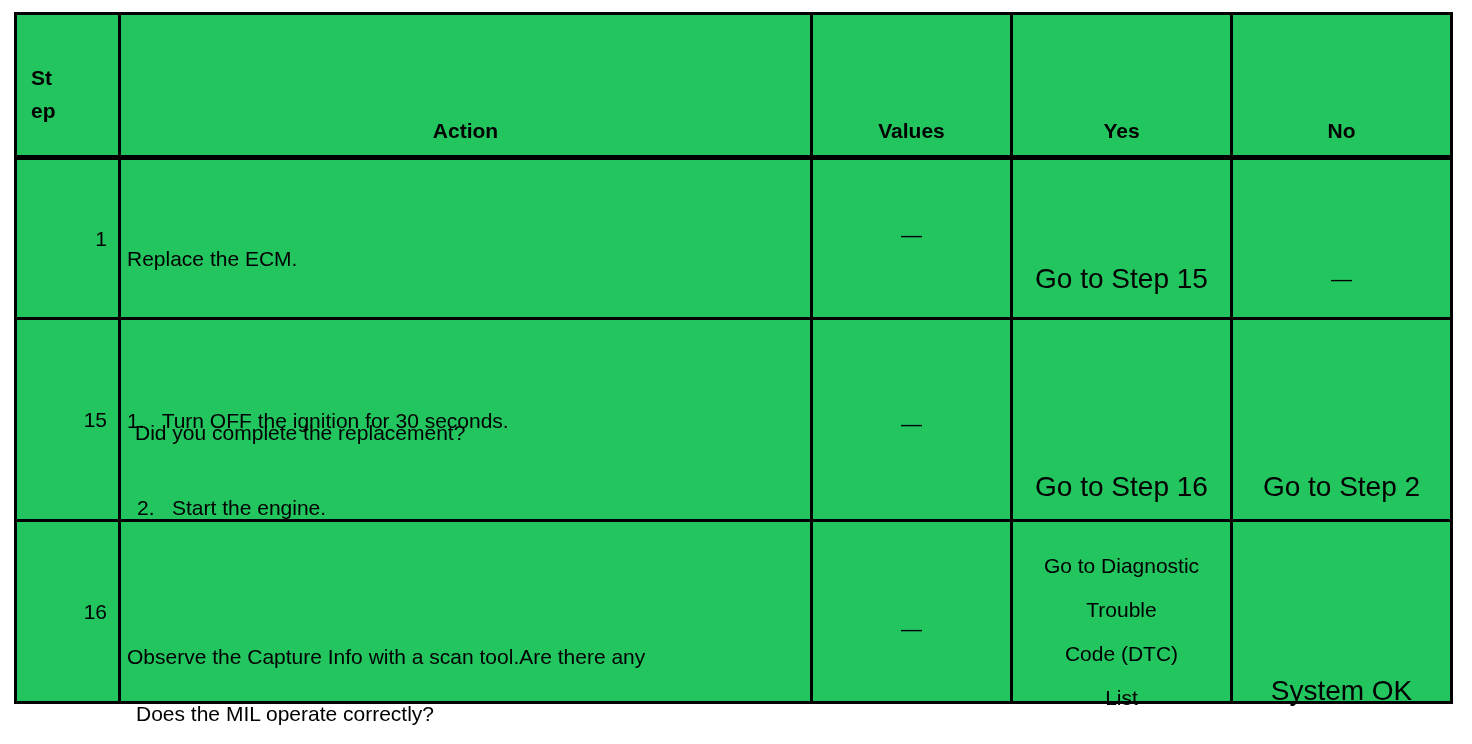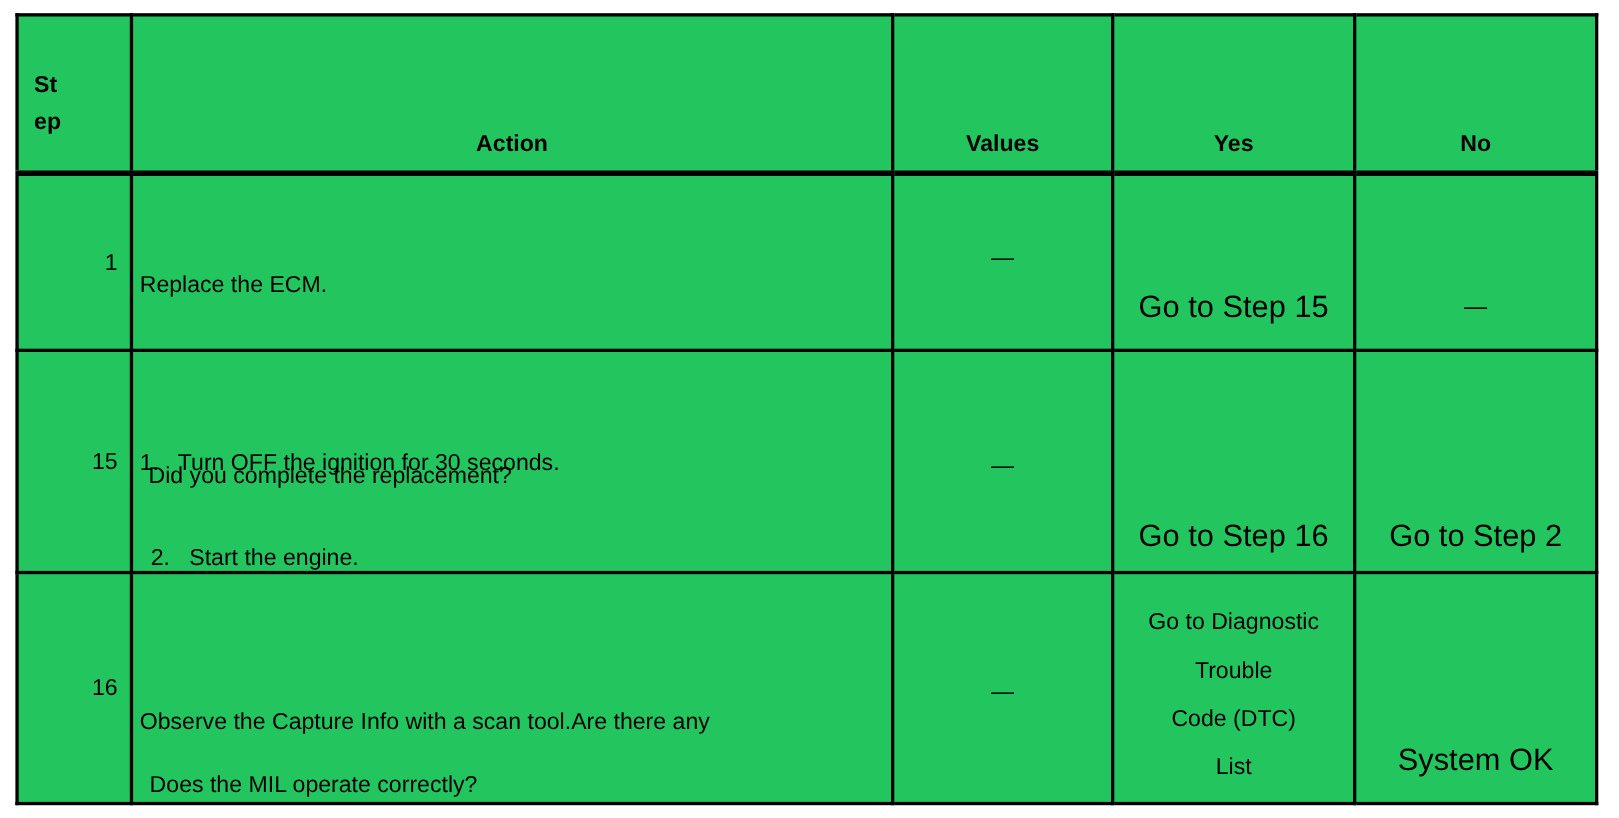--- a/index.html
+++ b/index.html
@@ -79,21 +79,21 @@
     font-weight: bold;
     font-size: 21px;
   }
 
   
   tr.body-row td { font-size: 21px; font-weight: normal; }
 
   .cell-box { position: relative; }
   .r14 .cell-box { height: 157px; }
   .r15 .cell-box { height: 199px; }
-  .r16 .cell-box { height: 207px; }
+  .r16 .cell-box { height: 179px; }
 
   
   .step-num {
     position: absolute;
     right: 11px;
     top: 0;
     bottom: 0;
     display: flex;
     align-items: center;
     justify-content: flex-end;

